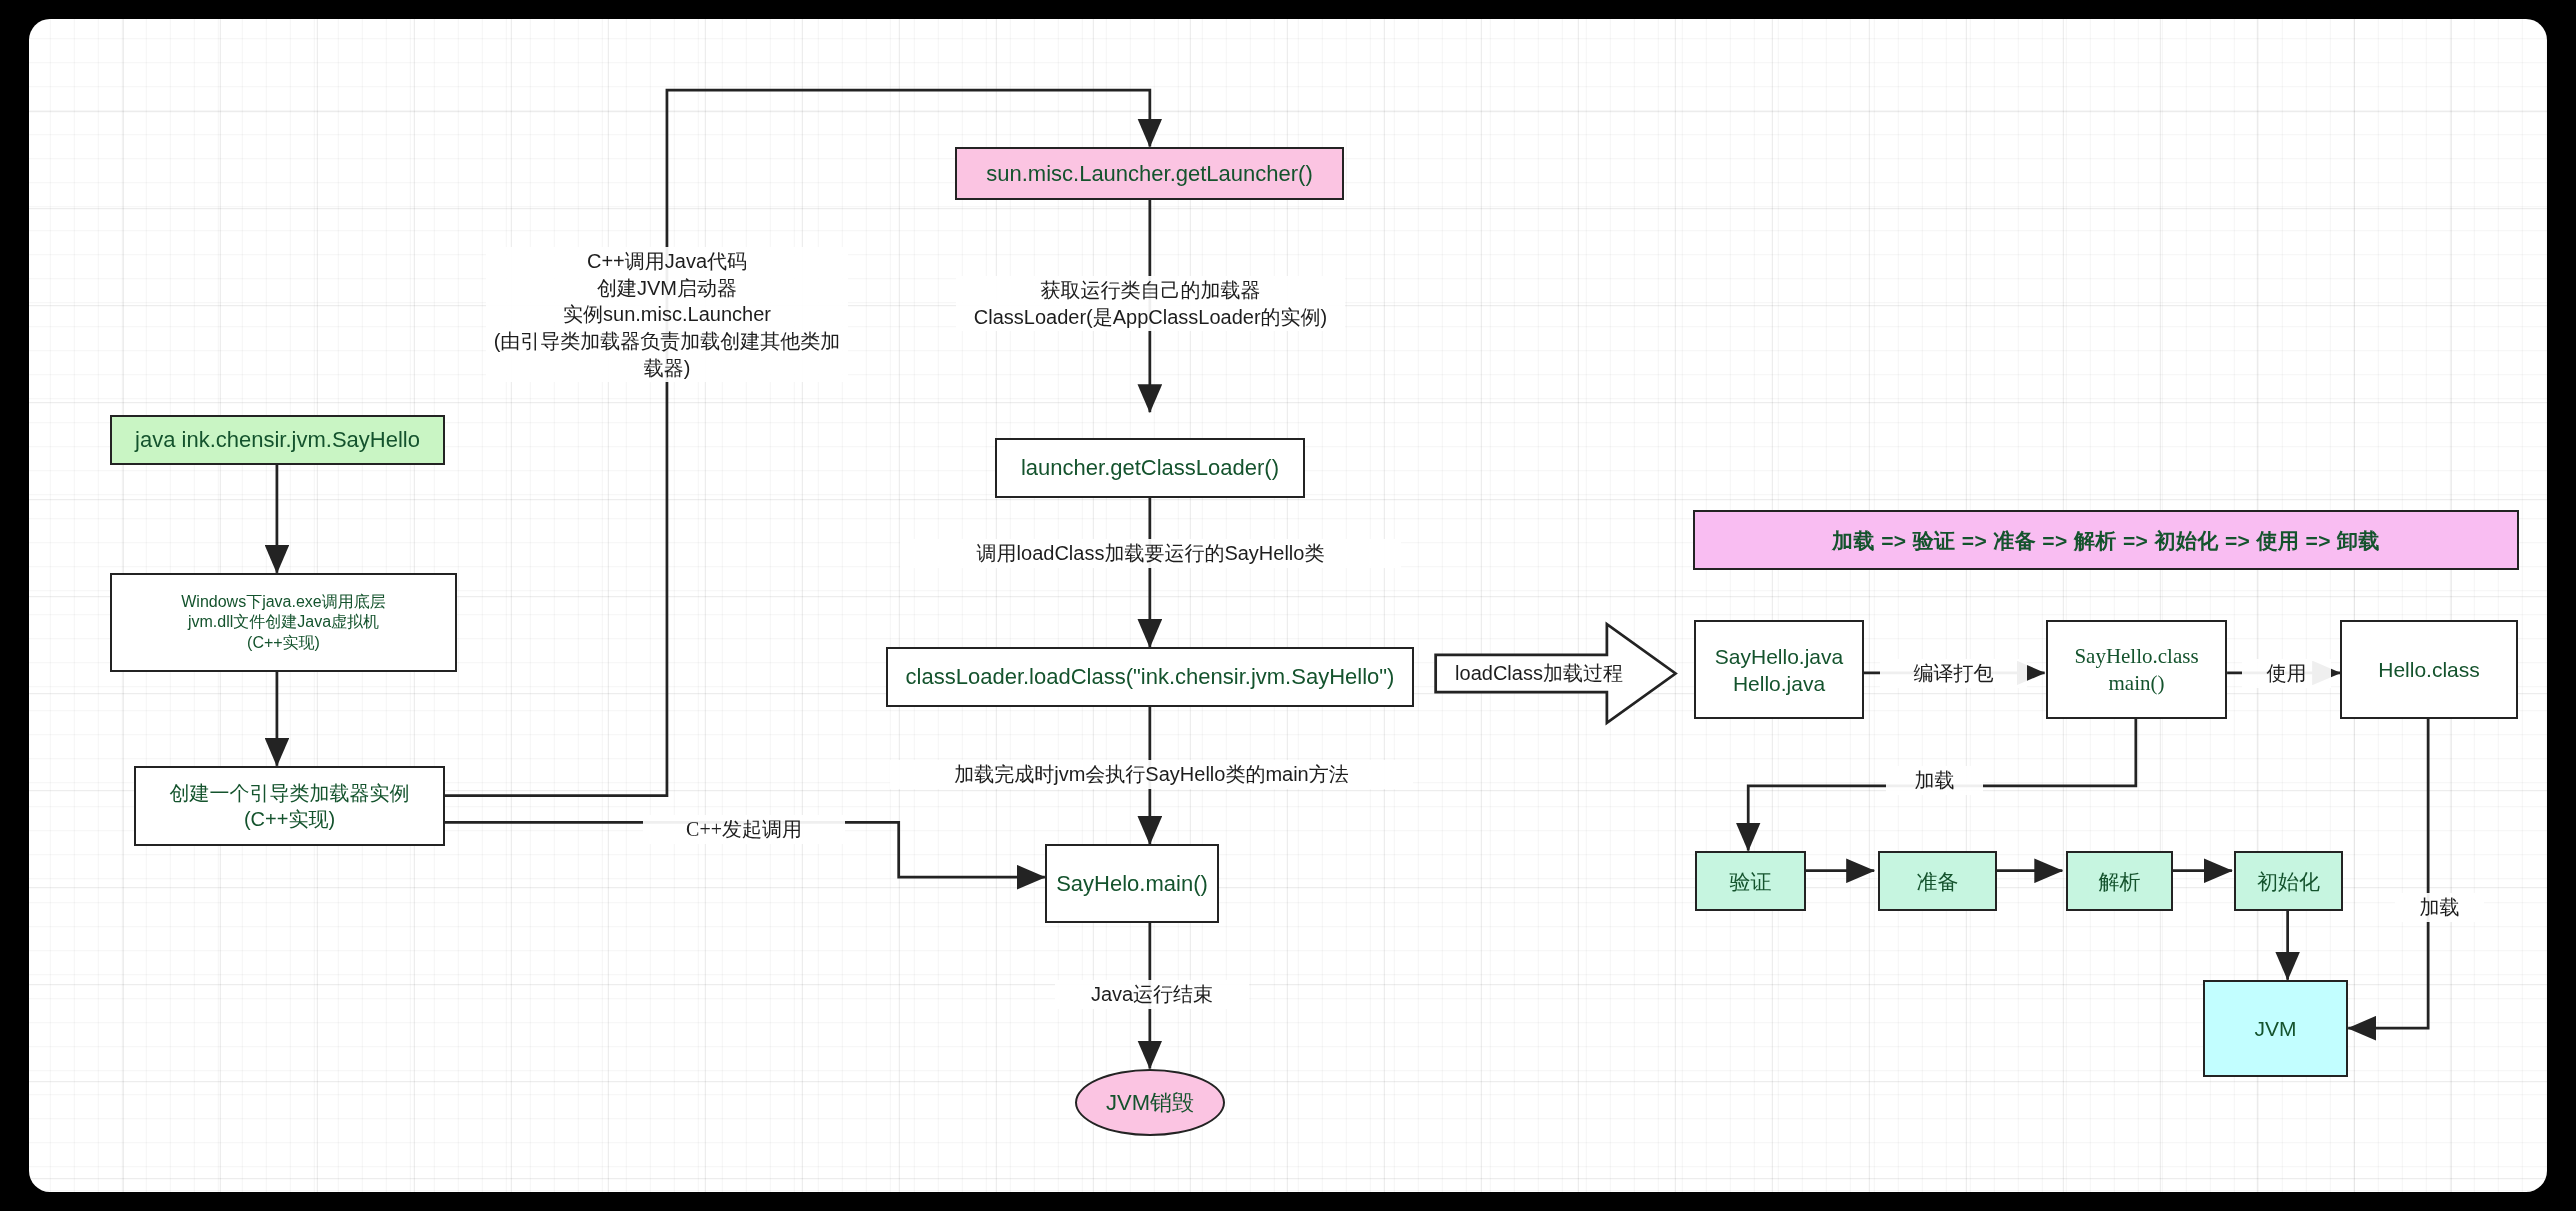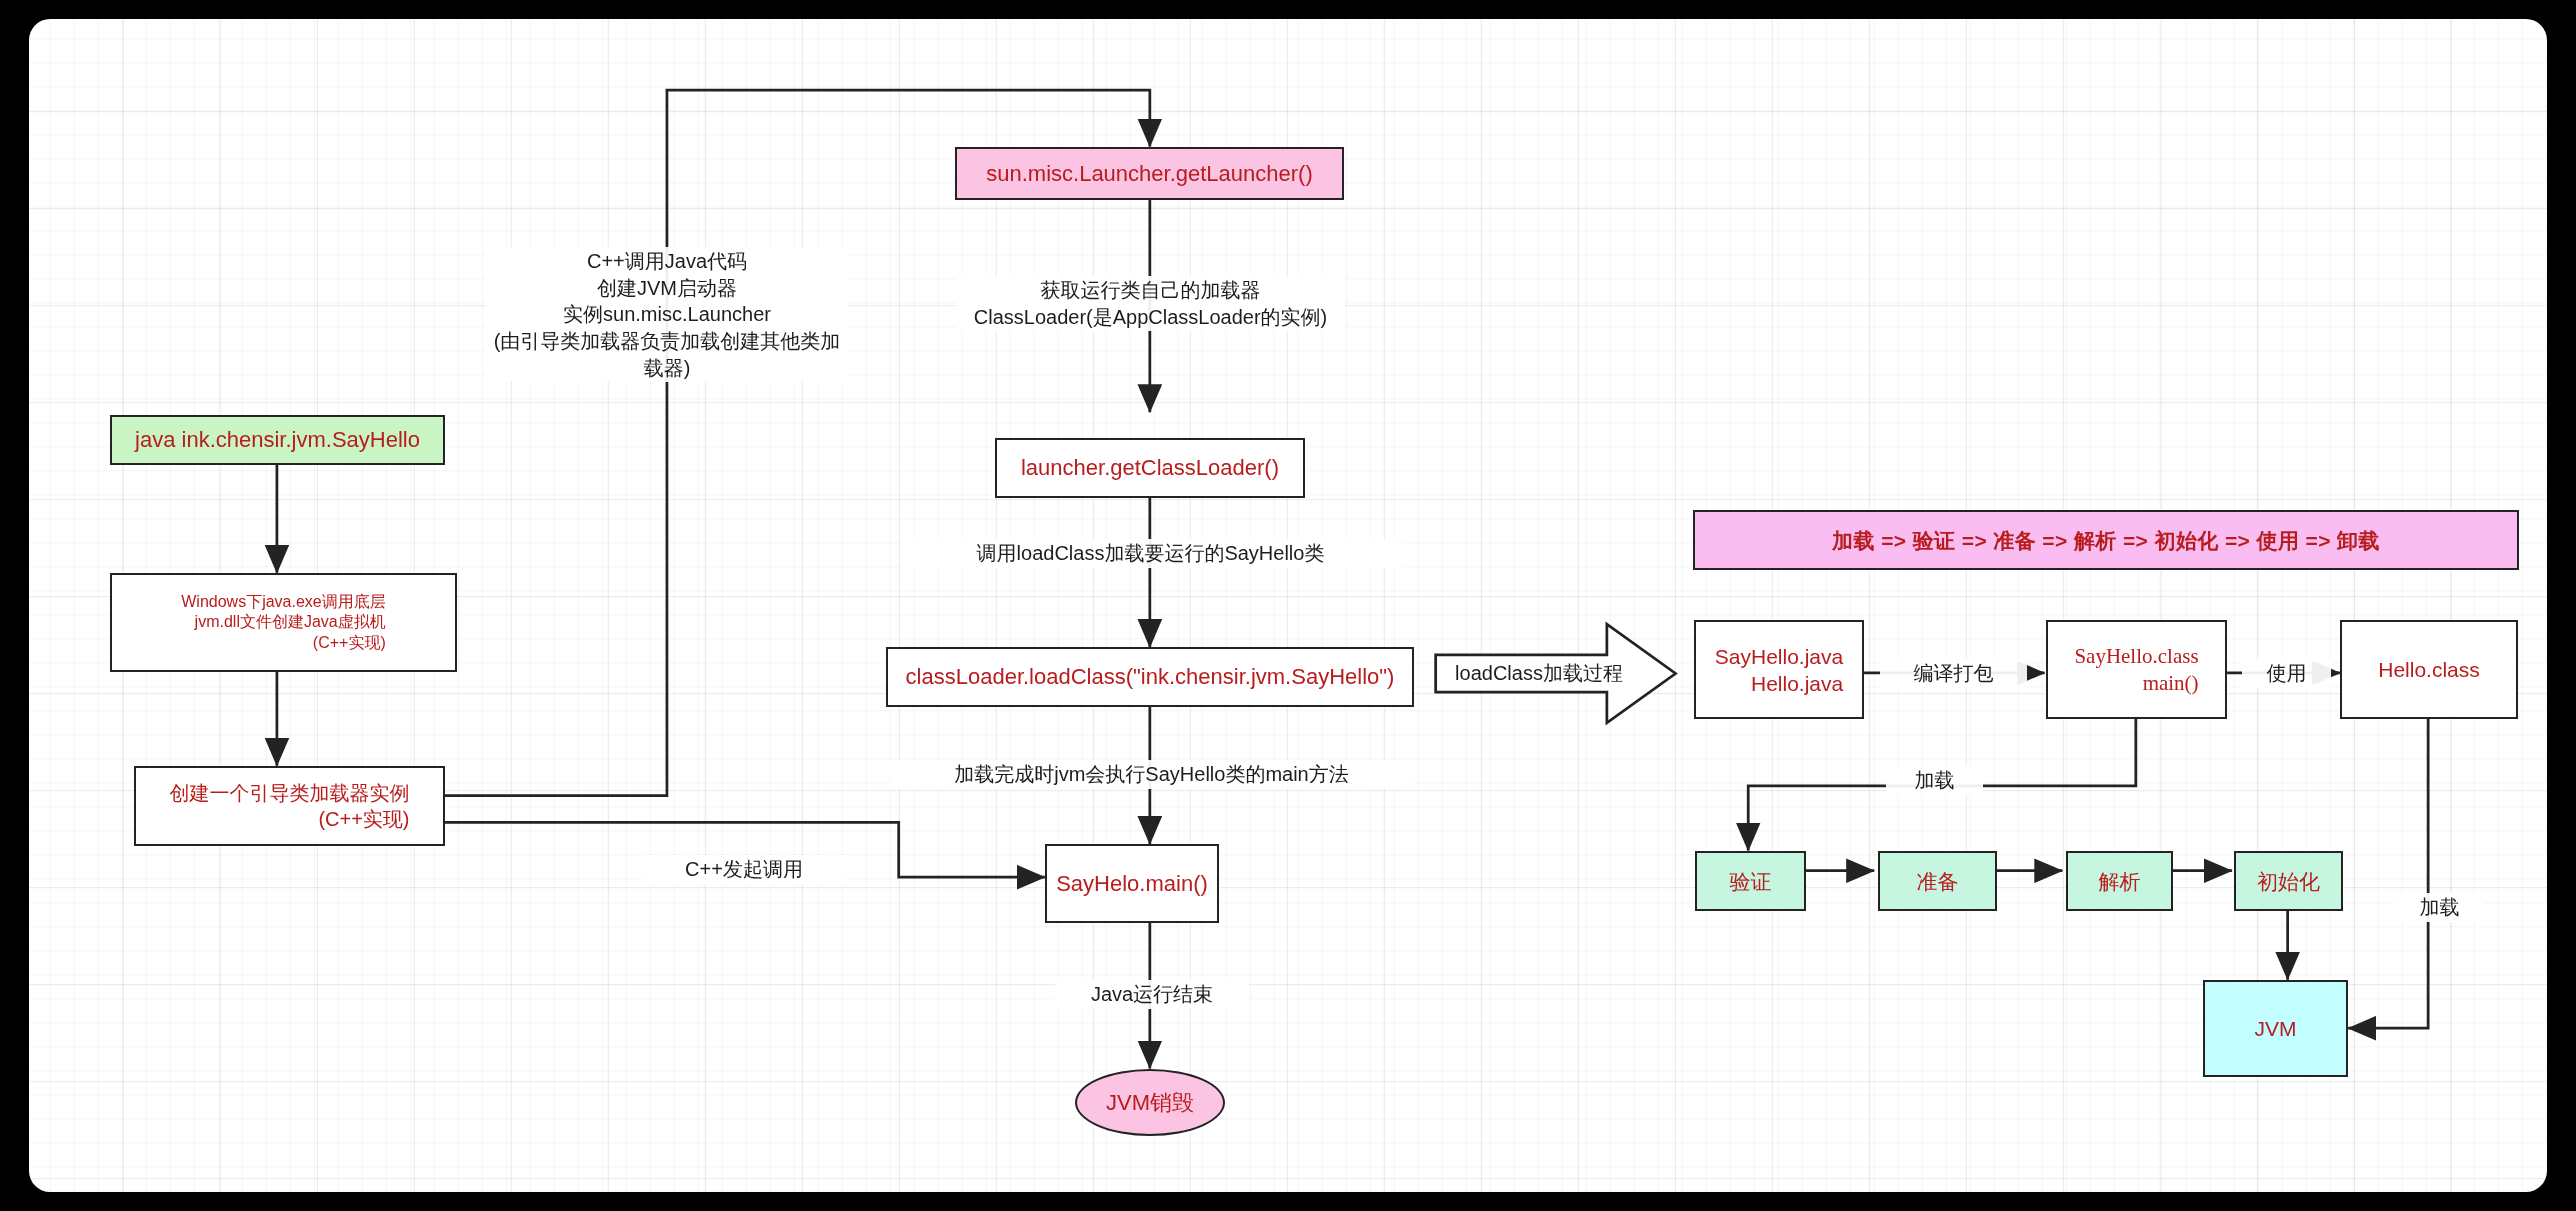--- a/index.html
+++ b/index.html
@@ -30,22 +30,22 @@
     overflow:hidden;
   }
   svg#wires{position:absolute;left:0;top:0;width:2576px;height:1211px;overflow:visible;}
 
   .node{
     position:absolute;
     box-sizing:border-box;
     border:2.7px solid #232323;
     background:#fff;
     display:flex;align-items:center;justify-content:center;
-    text-align:right;
-    color:#b91c1c;
+    text-align:center;
+    color:#14532d;
     line-height:1.30;
     white-space:pre-line;
   }
   .node.green{background:#c9f5c4;}
   .node.mint{background:#c6f5e0;}
   .node.pink{background:#fbc4e2;}
   .node.magenta{background:#f9bdf2;font-weight:bold;letter-spacing:0.4px;}
   .node.cyan{background:#c2feff;}
   .node.ellipse{border-radius:50%;background:#fbc4e2;}
 
@@ -138,21 +138,21 @@
 实例sun.misc.Launcher
 (由引导类加载器负责加载创建其他类加载器)</div>
 
     <div class="edge-label" style="left:927px;top:257px;width:389px;font-size:20px;">获取运行类自己的加载器
 ClassLoader(是AppClassLoader的实例)</div>
 
     <div class="edge-label" style="left:871px;top:520px;width:501px;font-size:20px;">调用loadClass加载要运行的SayHello类</div>
 
     <div class="edge-label" style="left:861px;top:741px;width:523px;font-size:20px;">加载完成时jvm会执行SayHello类的main方法</div>
 
-    <div class="edge-label" style="left:614px;top:836px;width:202px;font-size:20px;">C++发起调用</div>
+    <div class="edge-label" style="left:614px;top:796px;width:202px;font-size:20px;font-family:Liberation Serif, serif;">C++发起调用</div>
 
     <div class="edge-label" style="left:1026px;top:961px;width:194px;font-size:20px;">Java运行结束</div>
 
     <div class="fat-arrow" style="left:1405px;top:602px;width:244px;height:105px;">
       <svg viewBox="0 0 302 130" width="244" height="105">
         <path d="M2,42 L214,42 L214,4 L299,65 L214,126 L214,88 L2,88 Z" fill="#ffffff" stroke="#232323" stroke-width="3.4" stroke-linejoin="miter"></path>
       </svg>
       <div class="falabel" style="font-size:20px;">loadClass加载过程</div>
     </div>
 

